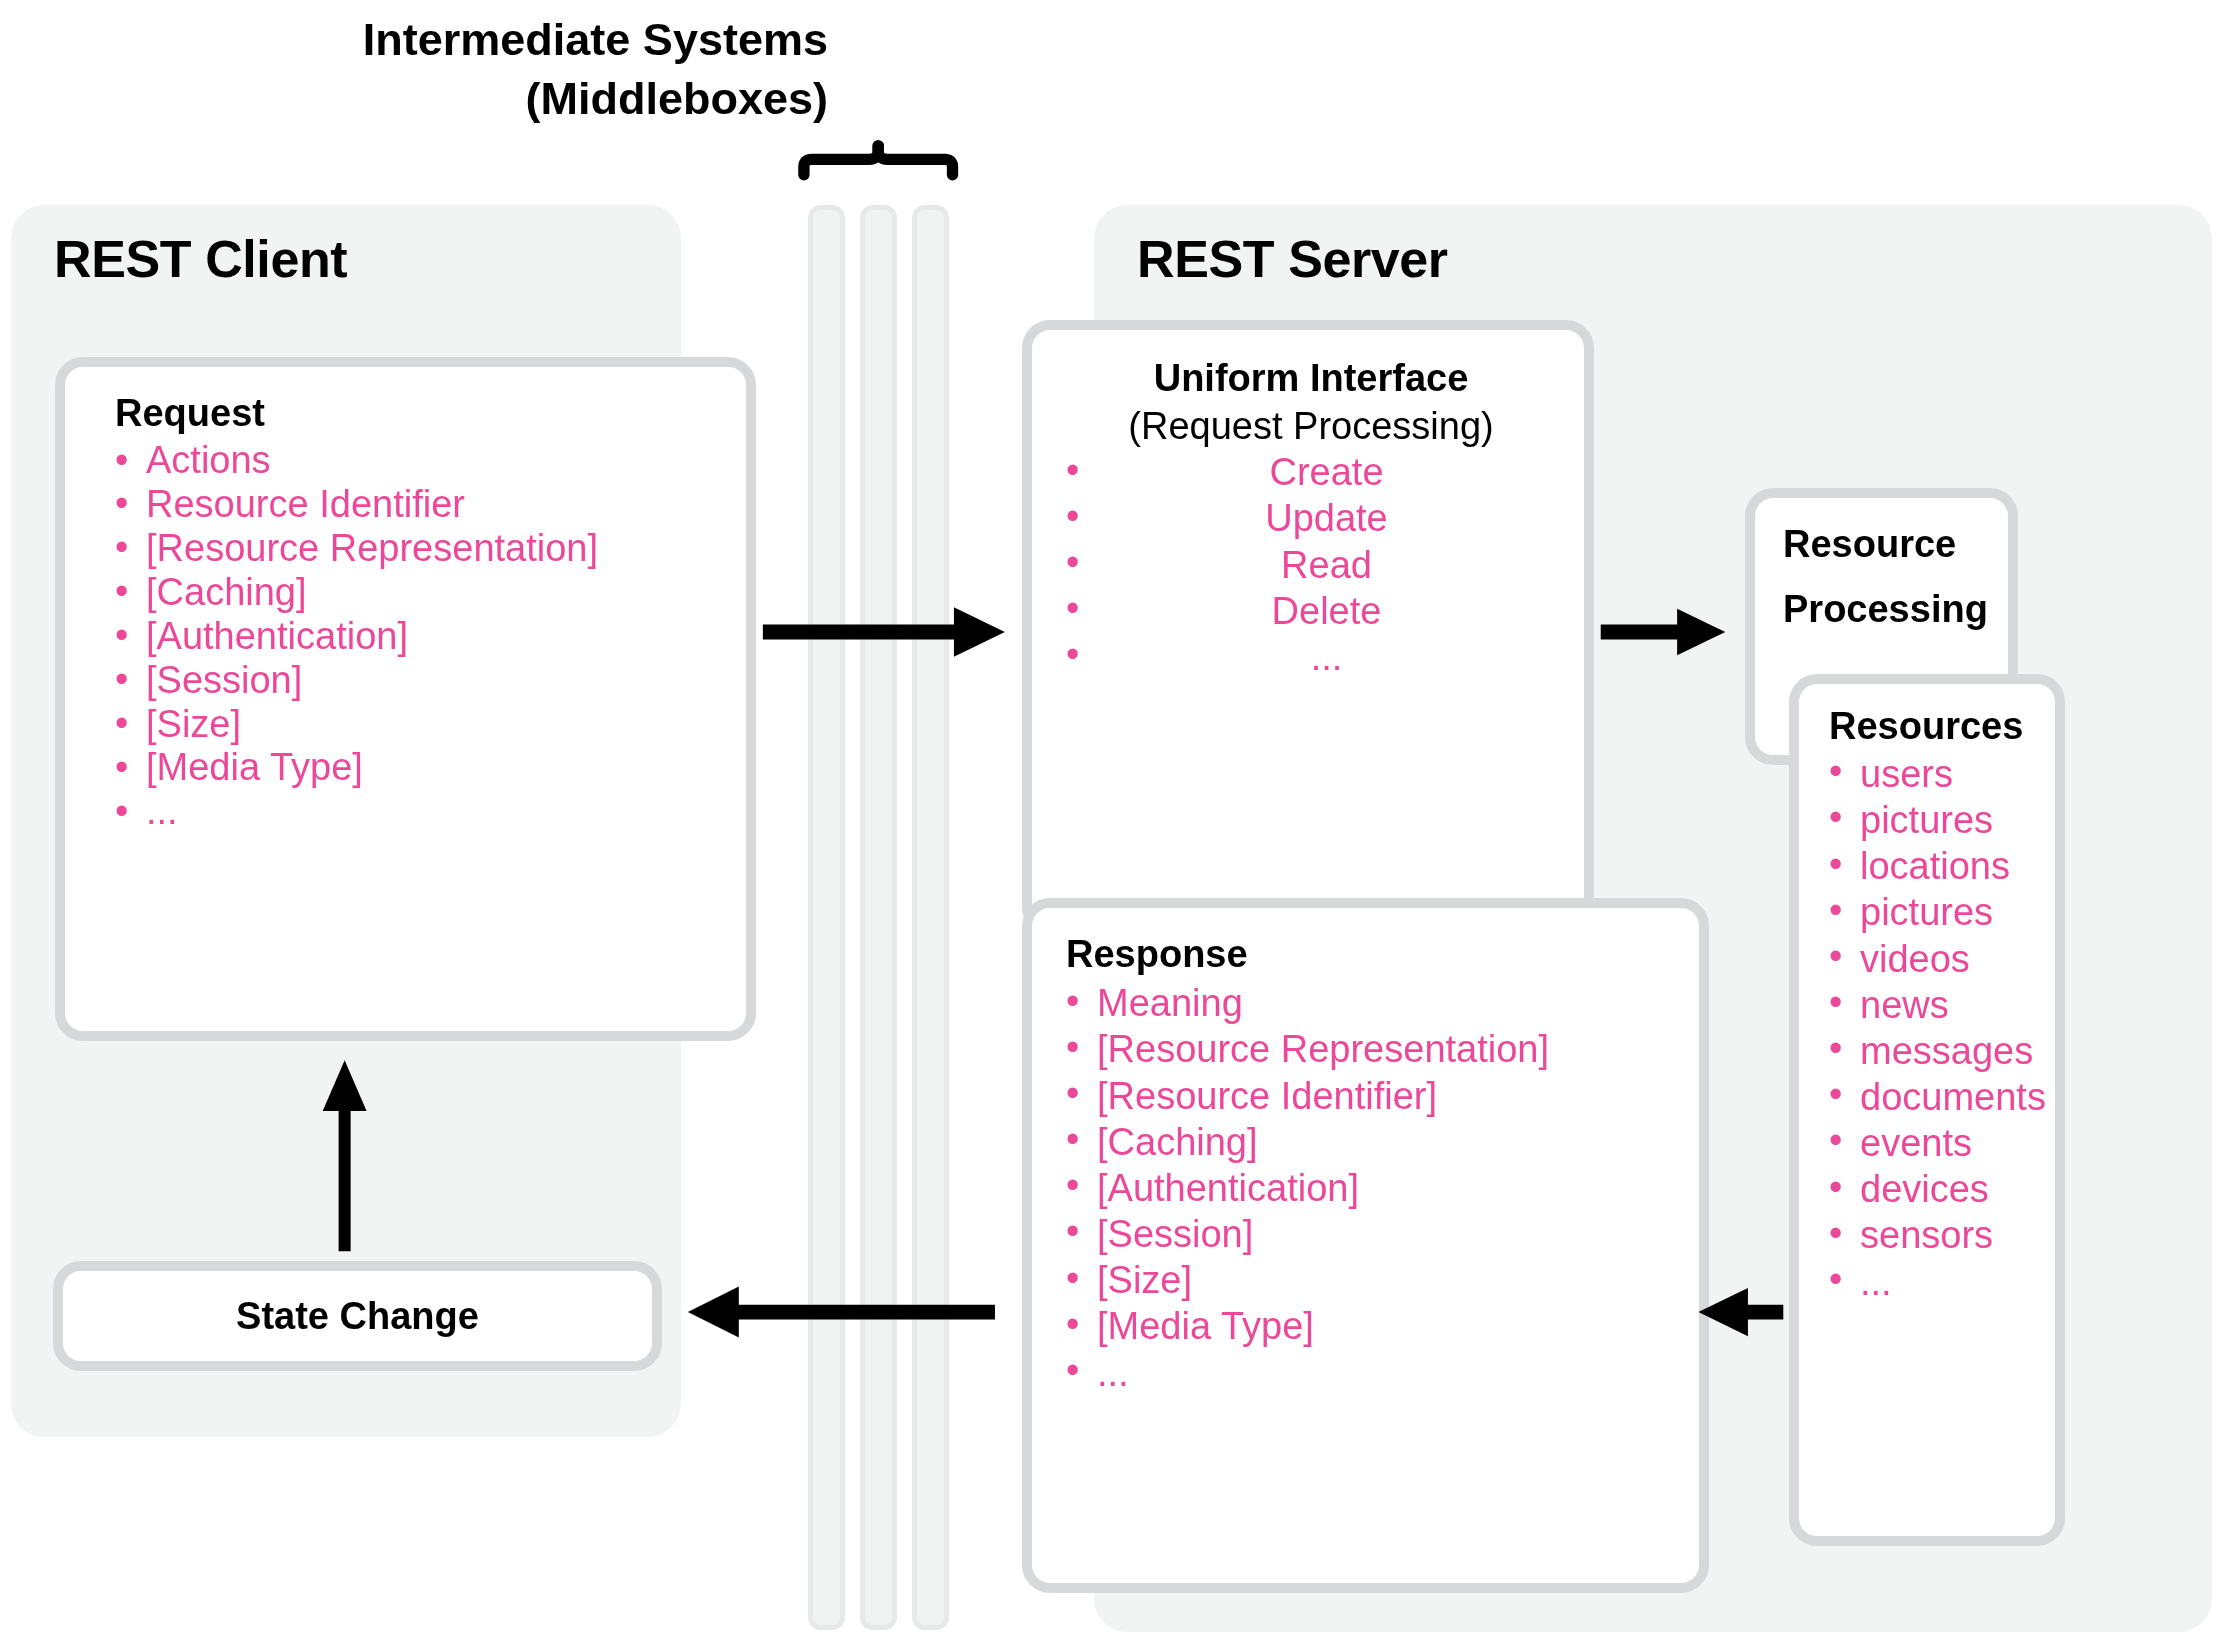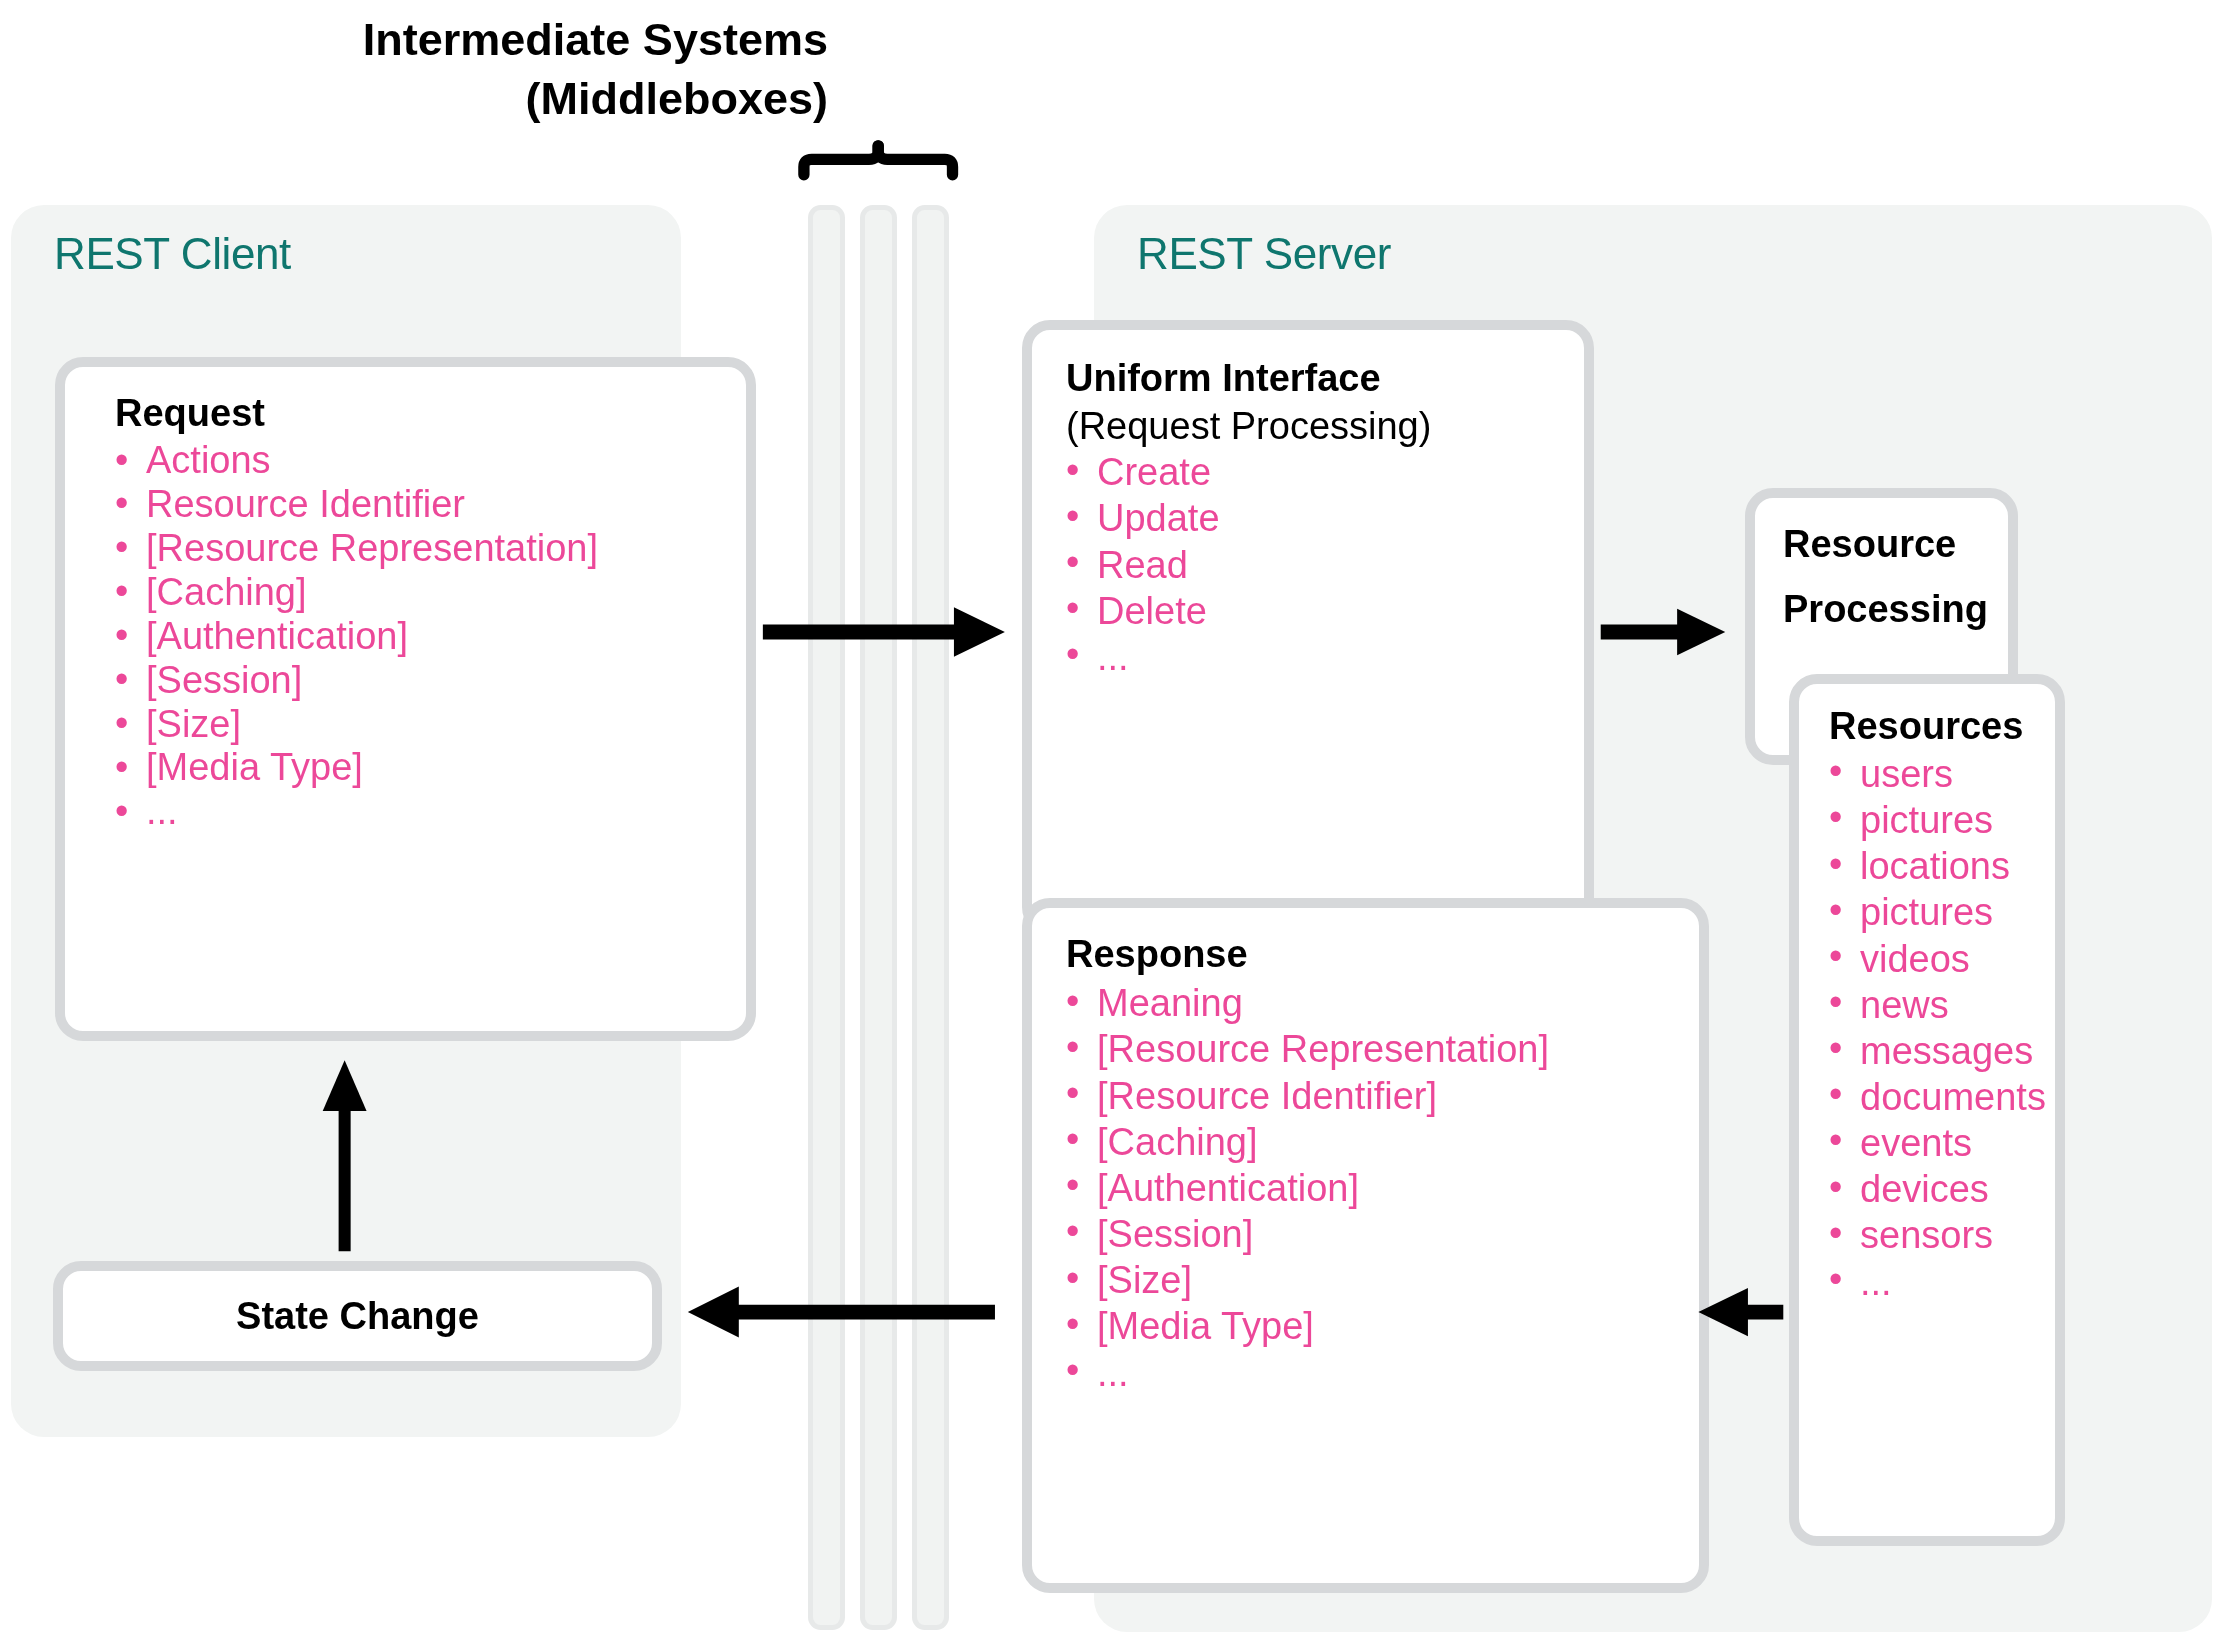--- a/index.html
+++ b/index.html
@@ -22,23 +22,23 @@
   
   .abs { position: absolute; box-sizing: border-box; }
 
   
   .panel {
     background: #f2f4f3;
     border-radius: 33px;
   }
 
   .panel-title {
-    font-weight: normal;
-    font-size: 44px;
-    color: #0f766e;
+    font-weight: bold;
+    font-size: 52px;
+    color: #000000;
     letter-spacing: -0.4px;
     white-space: nowrap;
   }
 
   
   .card {
     background: #ffffff;
     border: 10px solid #d6d8da;
     border-radius: 28px;
   }
@@ -153,21 +153,21 @@
         <li>[Media Type]</li>
         <li>...</li>
       </ul>
     </div>
   </div>
 
   <div class="abs card" style="left:53px; top:1261px; width:609px; height:110px; display:flex; align-items:center; justify-content:center;">
     <div class="statechange-label">State Change</div>
   </div>
 
-  <div class="abs card" style="left:1022px; top:320px; width:572px; height:615px;">
+  <div class="abs card" style="left:1022px; top:320px; width:572px; height:615px;text-align:center;">
     <div class="card-inner" style="padding:25.5px 28px 21px 34px;">
       <div class="card-title">Uniform Interface</div>
       <div class="card-subtitle">(Request Processing)</div>
       <ul class="bullets loose">
         <li>Create</li>
         <li>Update</li>
         <li>Read</li>
         <li>Delete</li>
         <li>...</li>
       </ul>

